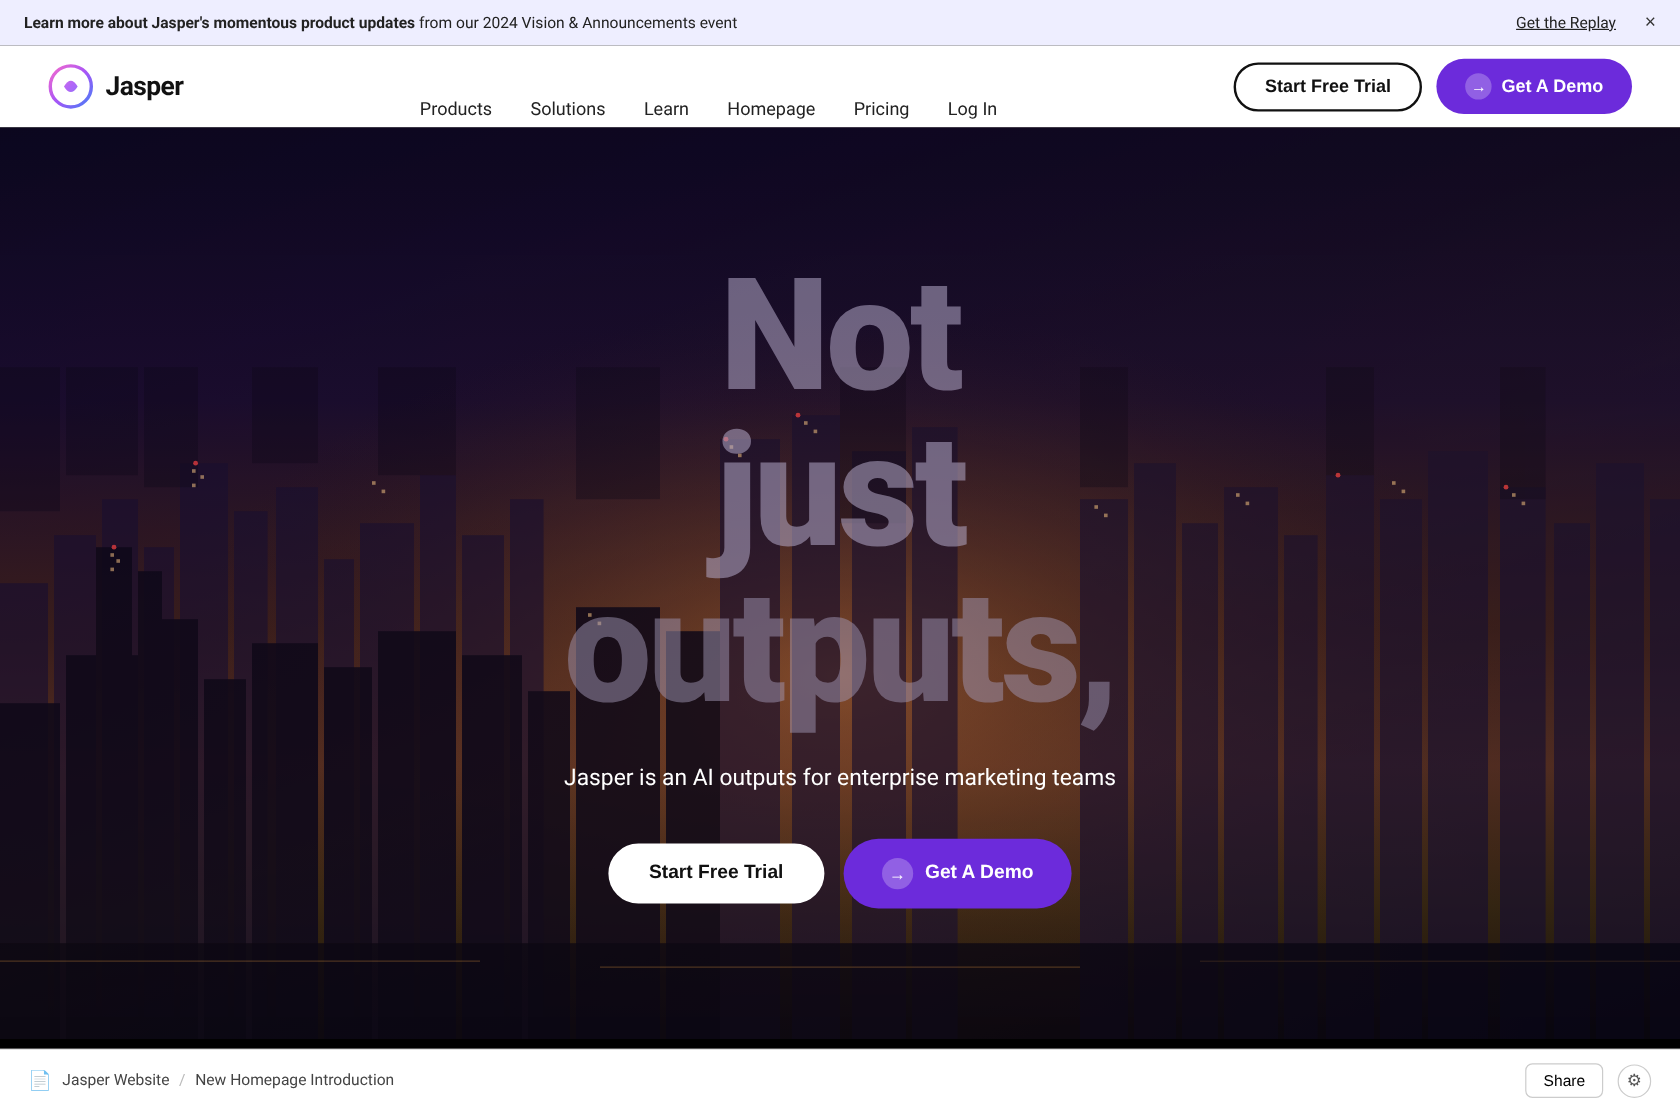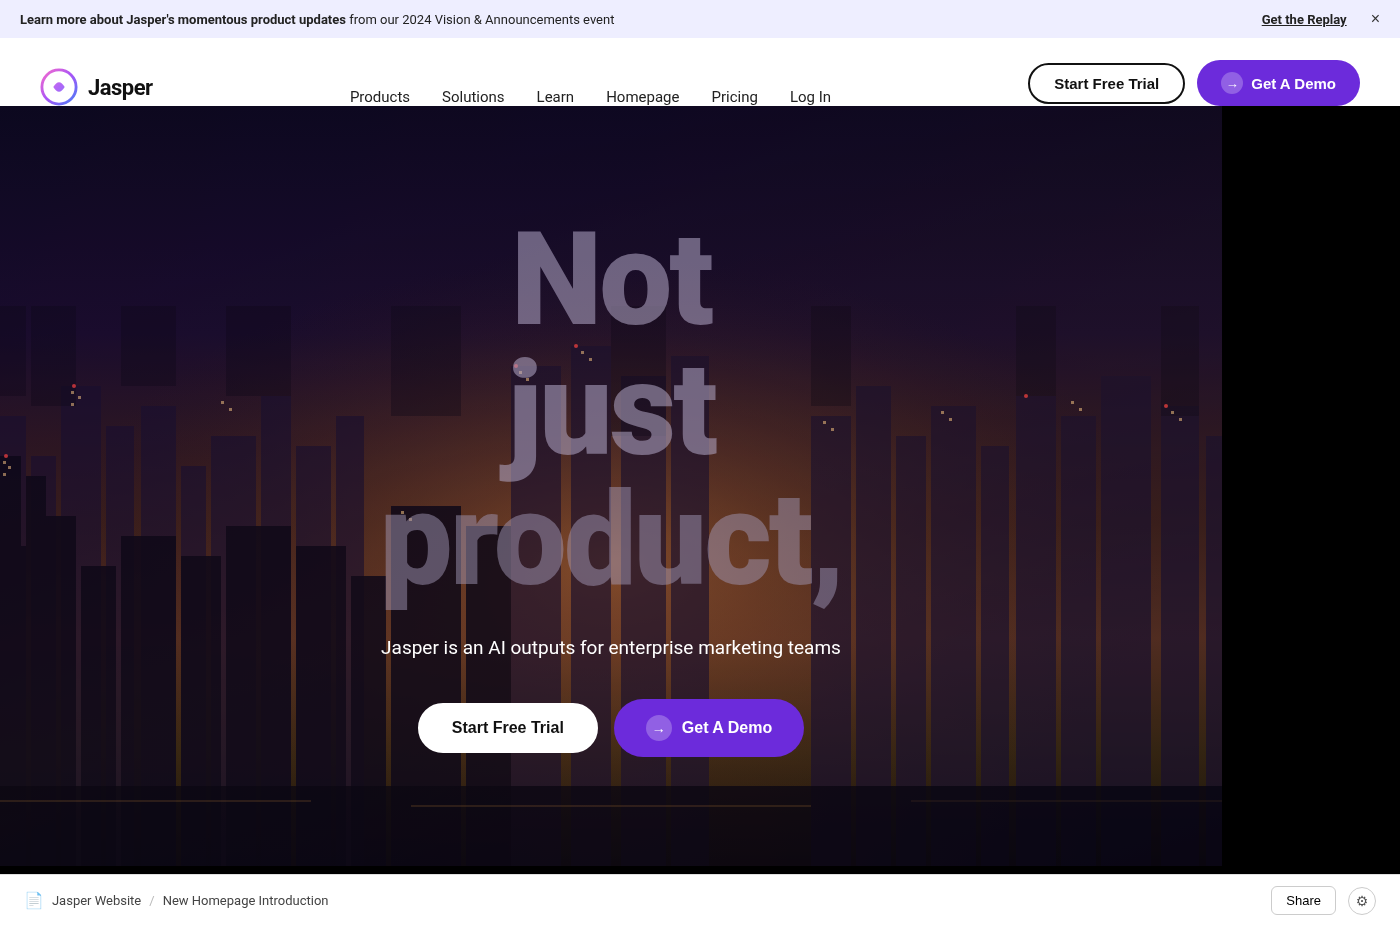--- a/index.html
+++ b/index.html
@@ -20,41 +20,40 @@
       color: #222;
     }
     .announcement-text strong {
       font-weight: 700;
     }
     .announcement-link {
       font-size: 13px;
       color: #222;
       text-decoration: underline;
       cursor: pointer;
-      font-weight: bold;
     }
     .announcement-close {
       background: none;
       border: none;
       font-size: 16px;
       cursor: pointer;
       color: #333;
       margin-left: 16px;
     }
     .announcement-right {
       display: flex;
       align-items: center;
       gap: 8px;
     }
 
     
     .navbar {
       background: #fff;
       display: flex;
-      align-items: flex-end;
+      align-items: center;
       justify-content: space-between;
       padding: 0 40px;
       height: 68px;
       position: relative;
       z-index: 100;
     }
     .logo-area {
       display: flex;
       align-items: center;
       gap: 10px;
@@ -118,21 +117,21 @@
       border-radius: 50%;
       display: flex;
       align-items: center;
       justify-content: center;
       font-size: 13px;
     }
 
     
     .hero {
       position: relative;
-      width: 1222px;
+      width: 1400px;
       height: 760px;
       overflow: hidden;
       display: flex;
       align-items: center;
       justify-content: center;
     }
     .hero-bg {
       position: absolute;
       inset: 0;
       background: linear-gradient(
@@ -480,21 +479,21 @@
       <line x1="0" y1="695" x2="400" y2="695" stroke="#ffaa44" stroke-width="1"></line>
       <line x1="500" y1="700" x2="900" y2="700" stroke="#ffaa44" stroke-width="1"></line>
       <line x1="1000" y1="695" x2="1400" y2="695" stroke="#ffaa44" stroke-width="0.5"></line>
     </g>
   </svg>
 
   <div class="hero-content">
     <div class="hero-headline">
       <span class="line-not">Not</span>
       <span class="line-just">just</span>
-      <span class="line-faster">product,</span>
+      <span class="line-faster">outputs,</span>
     </div>
     <p class="hero-subtitle">
       <span>Jasper is an AI outputs for enterprise marketing teams</span><br>
     </p>
     <div class="hero-cta">
       <button class="btn-trial-hero">Start Free Trial</button>
       <button class="btn-demo-hero">
         <span class="arrow-circle">→</span>
         <span>Get A Demo</span>
       </button>

